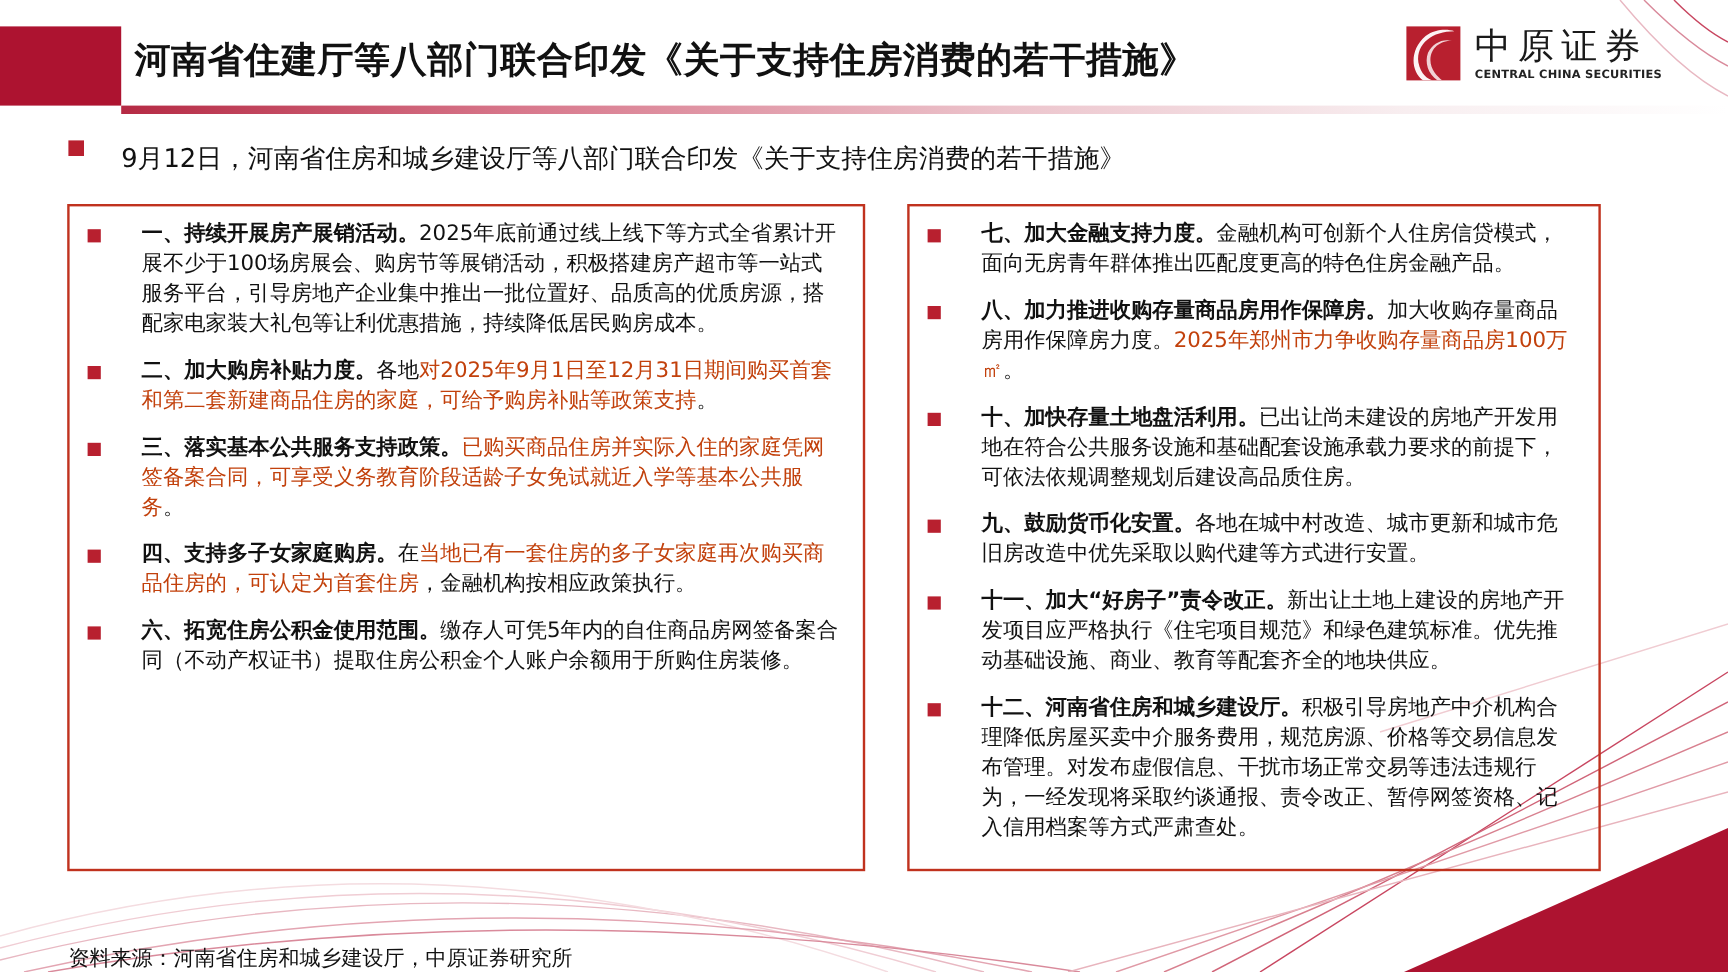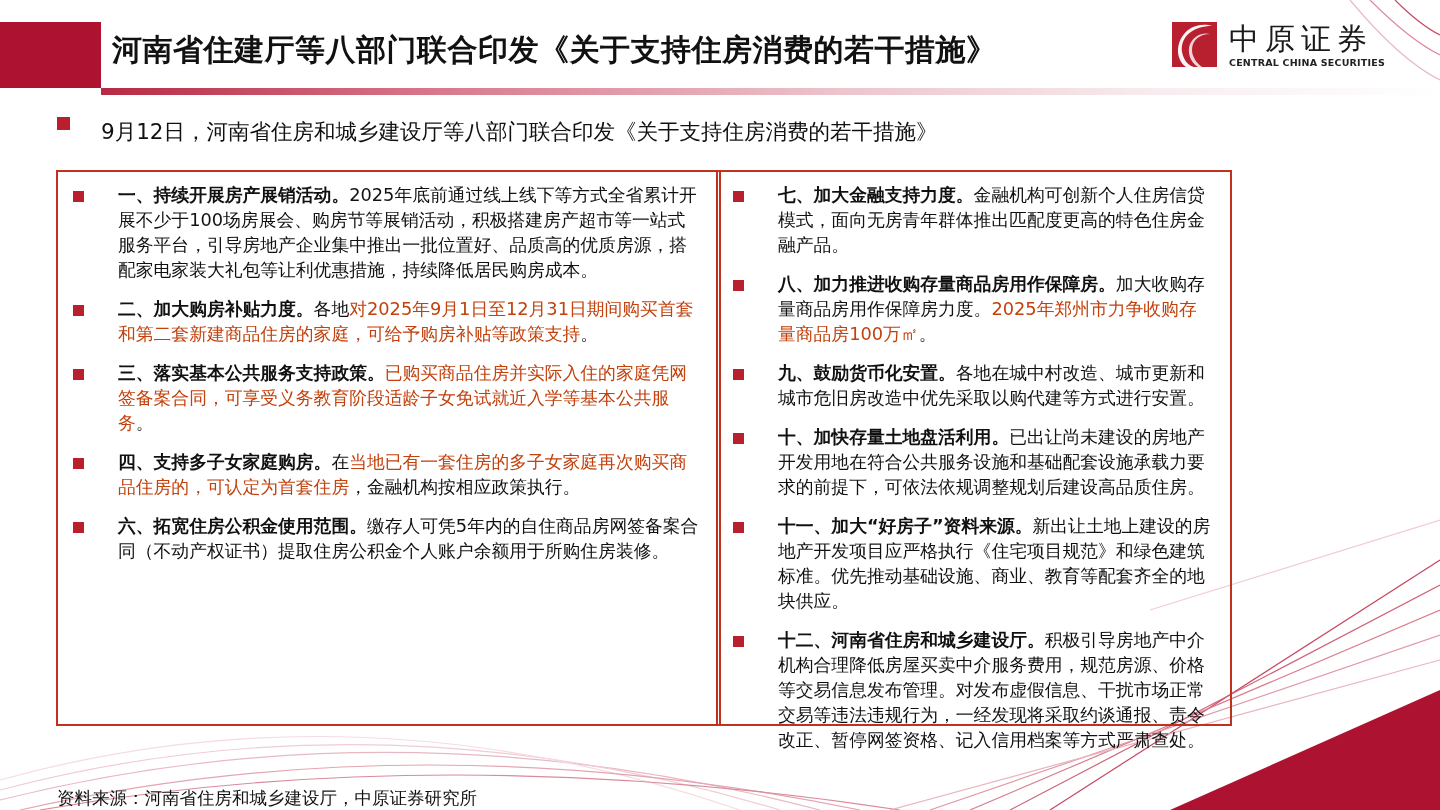--- a/index.html
+++ b/index.html
@@ -28,21 +28,21 @@
   .intro { position:absolute; left:57px; top:117px; display:flex; z-index:2; }
   .sq { display:inline-block; background:#b8202f; }
   .intro .sq { width:13px; height:13px; }
   .intro-text { margin-left:31px; font-size:21.5px; color:#111; white-space:nowrap; }
 
   .panel {
     position:absolute; top:170px; height:556px; border:2px solid #c0321e;
     background:rgba(255,255,255,0.0); z-index:2; box-sizing:border-box;
   }
   .panel-left { left:56px; width:665px; padding:10px 20px 0 15px; }
-  .panel-right { left:716px; width:516px; padding:10px 18px 0 15px; }
+  .panel-right { left:756px; width:578px; padding:10px 18px 0 15px; }
   .item { display:flex; align-items:flex-start; margin-bottom:14px;justify-content:flex-end; }
   .item .sq { width:11px; height:11px; margin-top:9px; flex:0 0 11px; }
   .item-body { margin-left:34px; font-size:17.8px; line-height:25px; color:#111; }
   .item-body .h { font-weight:bold; }
   .item-body .r { color:#c2410c;margin-top:16px; }
 
   .source { position:absolute; left:57px; top:786px; font-size:17.5px; color:#111; z-index:2; white-space:nowrap;text-align:right; }
 </style>
 </head>
 <body>
@@ -131,33 +131,33 @@
   </div>
   <div class="item">
     <span class="sq"></span>
     <div class="item-body">
       <span class="h">八、加力推进收购存量商品房用作保障房。</span><span>加大收购存量商品房用作保障房力度。</span><span class="r">2025年郑州市力争收购存量商品房100万㎡</span><span>。</span>
     </div>
   </div>
   <div class="item">
     <span class="sq"></span>
     <div class="item-body">
+      <span class="h">十、加快存量土地盘活利用。</span><span>已出让尚未建设的房地产开发用地在符合公共服务设施和基础配套设施承载力要求的前提下，可依法依规调整规划后建设高品质住房。</span>
+    </div>
+  </div>
+  <div class="item">
+    <span class="sq"></span>
+    <div class="item-body">
       <span class="h">九、鼓励货币化安置。</span><span>各地在城中村改造、城市更新和城市危旧房改造中优先采取以购代建等方式进行安置。</span>
     </div>
   </div>
   <div class="item">
     <span class="sq"></span>
     <div class="item-body">
-      <span class="h">十、加快存量土地盘活利用。</span><span>已出让尚未建设的房地产开发用地在符合公共服务设施和基础配套设施承载力要求的前提下，可依法依规调整规划后建设高品质住房。</span>
-    </div>
-  </div>
-  <div class="item">
-    <span class="sq"></span>
-    <div class="item-body">
-      <span class="h">十一、加大“好房子”资料来源。</span><span>新出让土地上建设的房地产开发项目应严格执行《住宅项目规范》和绿色建筑标准。优先推动基础设施、商业、教育等配套齐全的地块供应。</span>
+      <span class="h">十一、加大“好房子”责令改正。</span><span>新出让土地上建设的房地产开发项目应严格执行《住宅项目规范》和绿色建筑标准。优先推动基础设施、商业、教育等配套齐全的地块供应。</span>
     </div>
   </div>
   <div class="item">
     <span class="sq"></span>
     <div class="item-body">
       <span class="h">十二、河南省住房和城乡建设厅。</span><span>积极引导房地产中介机构合理降低房屋买卖中介服务费用，规范房源、价格等交易信息发布管理。对发布虚假信息、干扰市场正常交易等违法违规行为，一经发现将采取约谈通报、责令改正、暂停网签资格、记入信用档案等方式严肃查处。</span>
     </div>
   </div>
 </div>
 

